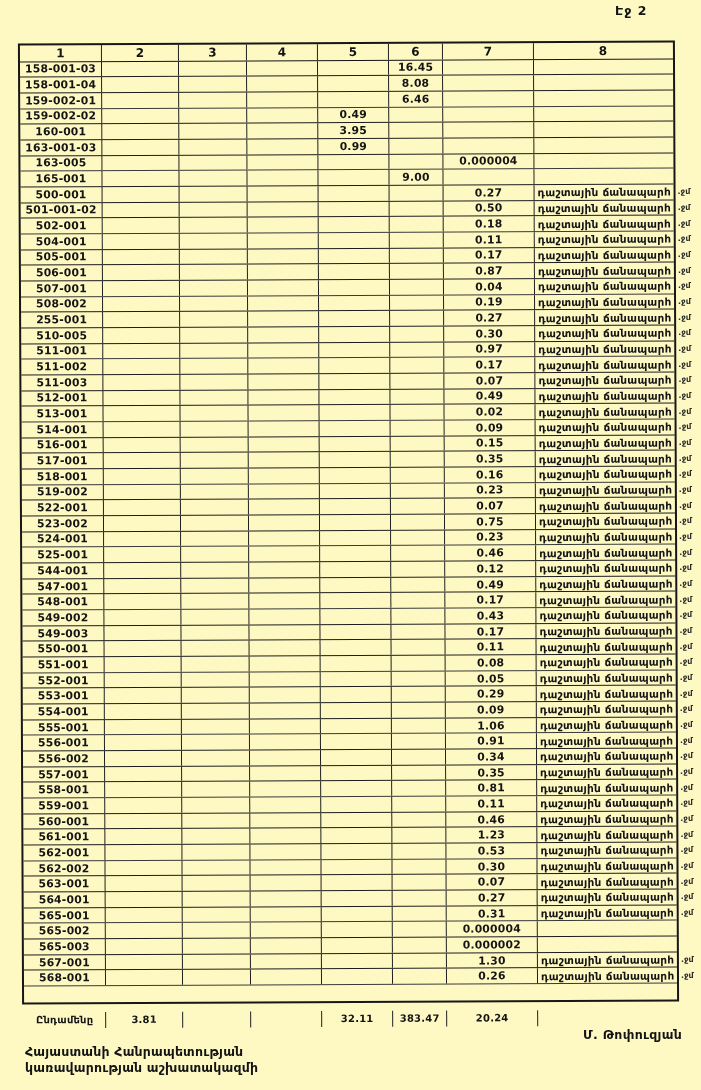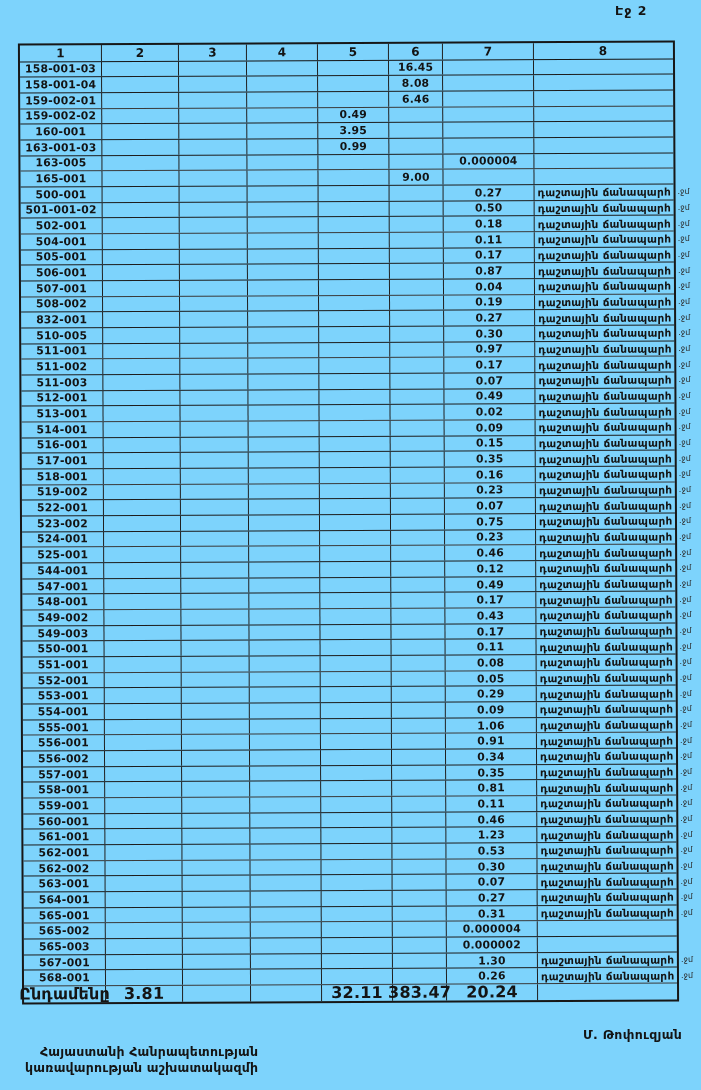--- a/index.html
+++ b/index.html
@@ -1,21 +1,20 @@
 <!DOCTYPE html>
 <html><head>
 <meta charset="utf-8">
 <style>
   html,body { margin:0; padding:0; background:#e8e8e8; }
   .page {
     position:relative; width:701px; height:1090px; margin:0 auto;
-    background:#7dd3fc; overflow:hidden;
+    background:#fef9c3; overflow:hidden;
     font-family:"DejaVu Sans","Liberation Sans",sans-serif;
     color:#141414;
-    text-align:right;
   }
   .page-label {
     position:absolute; top:3px; left:615px;
     font-size:12.5px; font-weight:700; letter-spacing:1px;
   }
   .scan-table {
     position:absolute; top:42px; left:20px; width:657px;
     border:2.2px solid #171717;
     transform:rotate(-0.25deg); transform-origin:50% 50%;
     box-sizing:border-box;
@@ -32,26 +31,26 @@
     border-right:1.5px solid #202020;
     display:flex; align-items:center; justify-content:center;
     font-size:10.8px; font-weight:700; letter-spacing:0.2px;
     white-space:nowrap; overflow:visible;
   }
   .c1 { width:82px; } .c2 { width:77px; } .c3 { width:68px; }
   .c4 { width:71px; } .c5 { width:71px; } .c6 { width:54px; }
   .c7 { width:91px; }
   .c8 { width:138px; border-right:none; justify-content:flex-start; padding-left:3px; }
   .row.header .cell { font-size:12px; justify-content:center; padding-left:0; }
-  .row.total .cell { font-size:16px; }
+  .row.total .cell { font-size:10px;margin-top:26px; }
   .c8 { font-size:10.6px; }
   .artifact {
     position:absolute; left:100%; margin-left:4px; top:50%;
     transform:translateY(-50%);
-    font-size:8px; font-weight:400; color:#2b2b2b; white-space:nowrap;
+    font-size:8px; font-weight:700; color:#2b2b2b; white-space:nowrap;
   }
   .footer {
     position:absolute; top:1001px; left:25px;
     font-size:12.5px; font-weight:700; line-height:15.5px; letter-spacing:0.2px;margin-top:43px;
   }
   .signature {
     position:absolute; top:1027px; left:583px;
     font-size:12.5px; font-weight:700; letter-spacing:0.3px;
   }
 </style>
@@ -235,21 +234,21 @@
         <div class="cell c2"></div>
         <div class="cell c3"></div>
         <div class="cell c4"></div>
         <div class="cell c5"></div>
         <div class="cell c6"></div>
         <div class="cell c7">0.19</div>
         <div class="cell c8">դաշտային ճանապարհ</div>
         <span class="artifact">.ջմ</span>
       </div>
       <div class="row">
-        <div class="cell c1">832-001</div>
+        <div class="cell c1">255-001</div>
         <div class="cell c2"></div>
         <div class="cell c3"></div>
         <div class="cell c4"></div>
         <div class="cell c5"></div>
         <div class="cell c6"></div>
         <div class="cell c7">0.27</div>
         <div class="cell c8">դաշտային ճանապարհ</div>
         <span class="artifact">.ջմ</span>
       </div>
       <div class="row">

